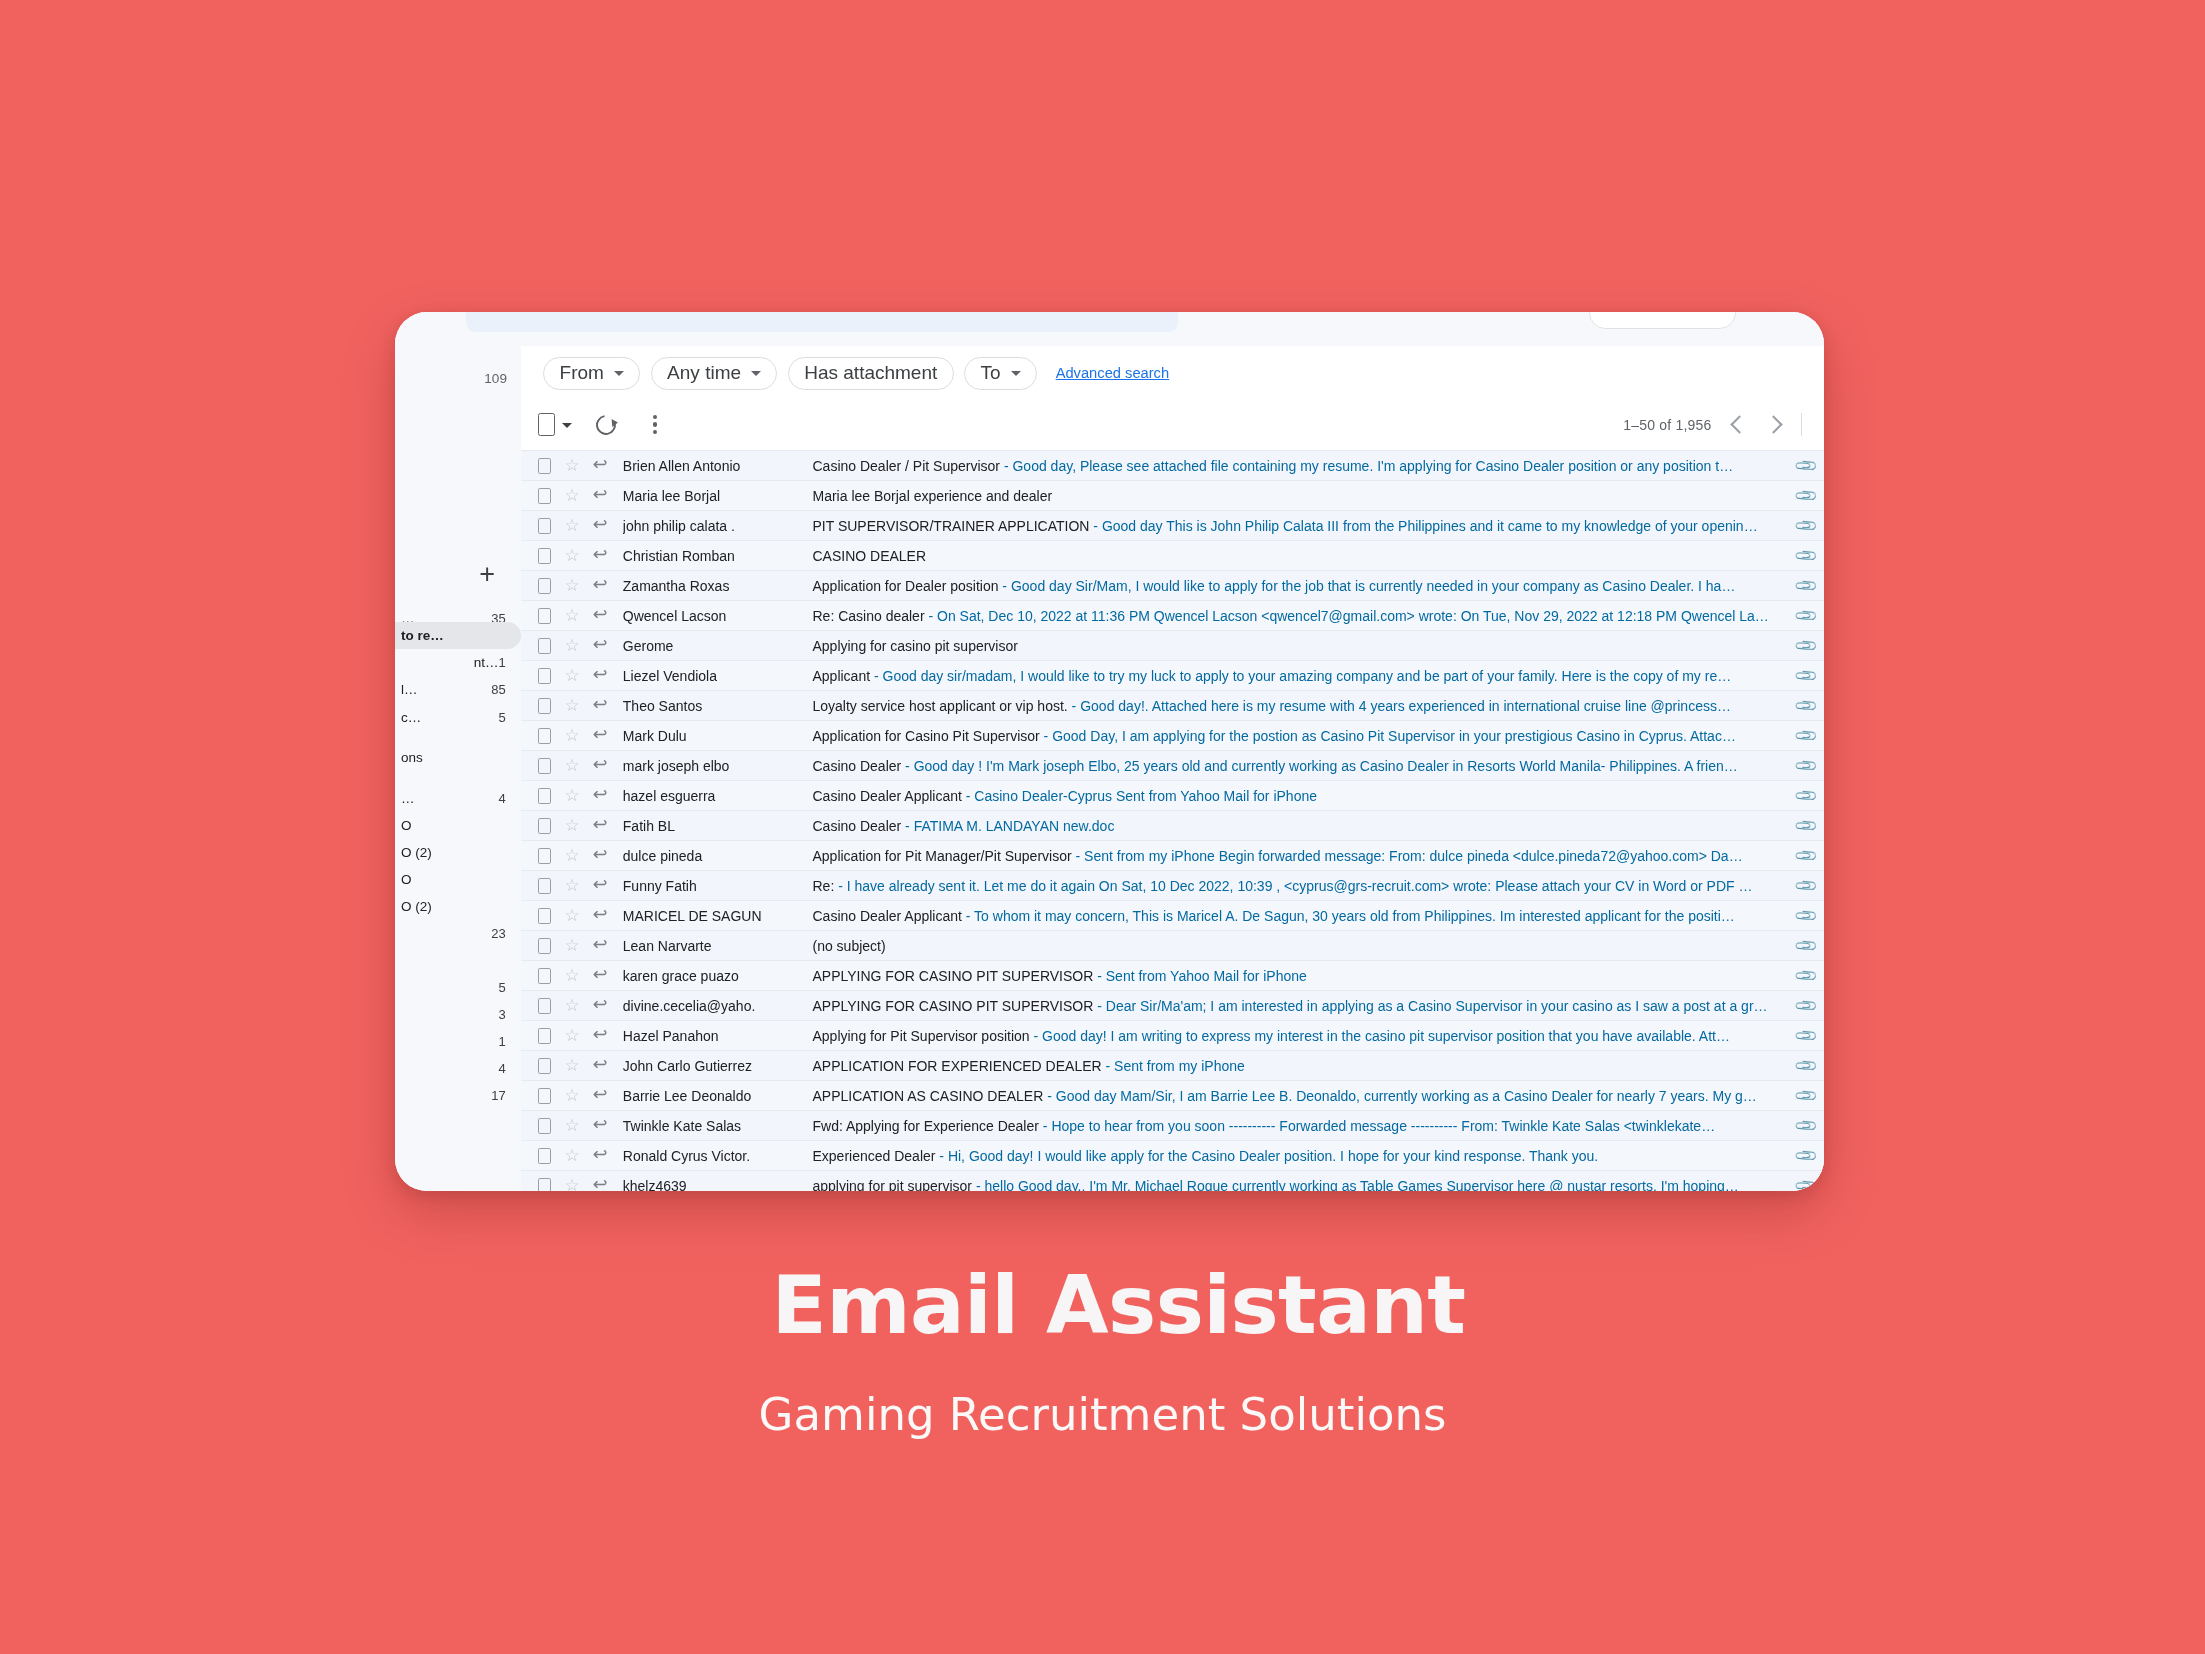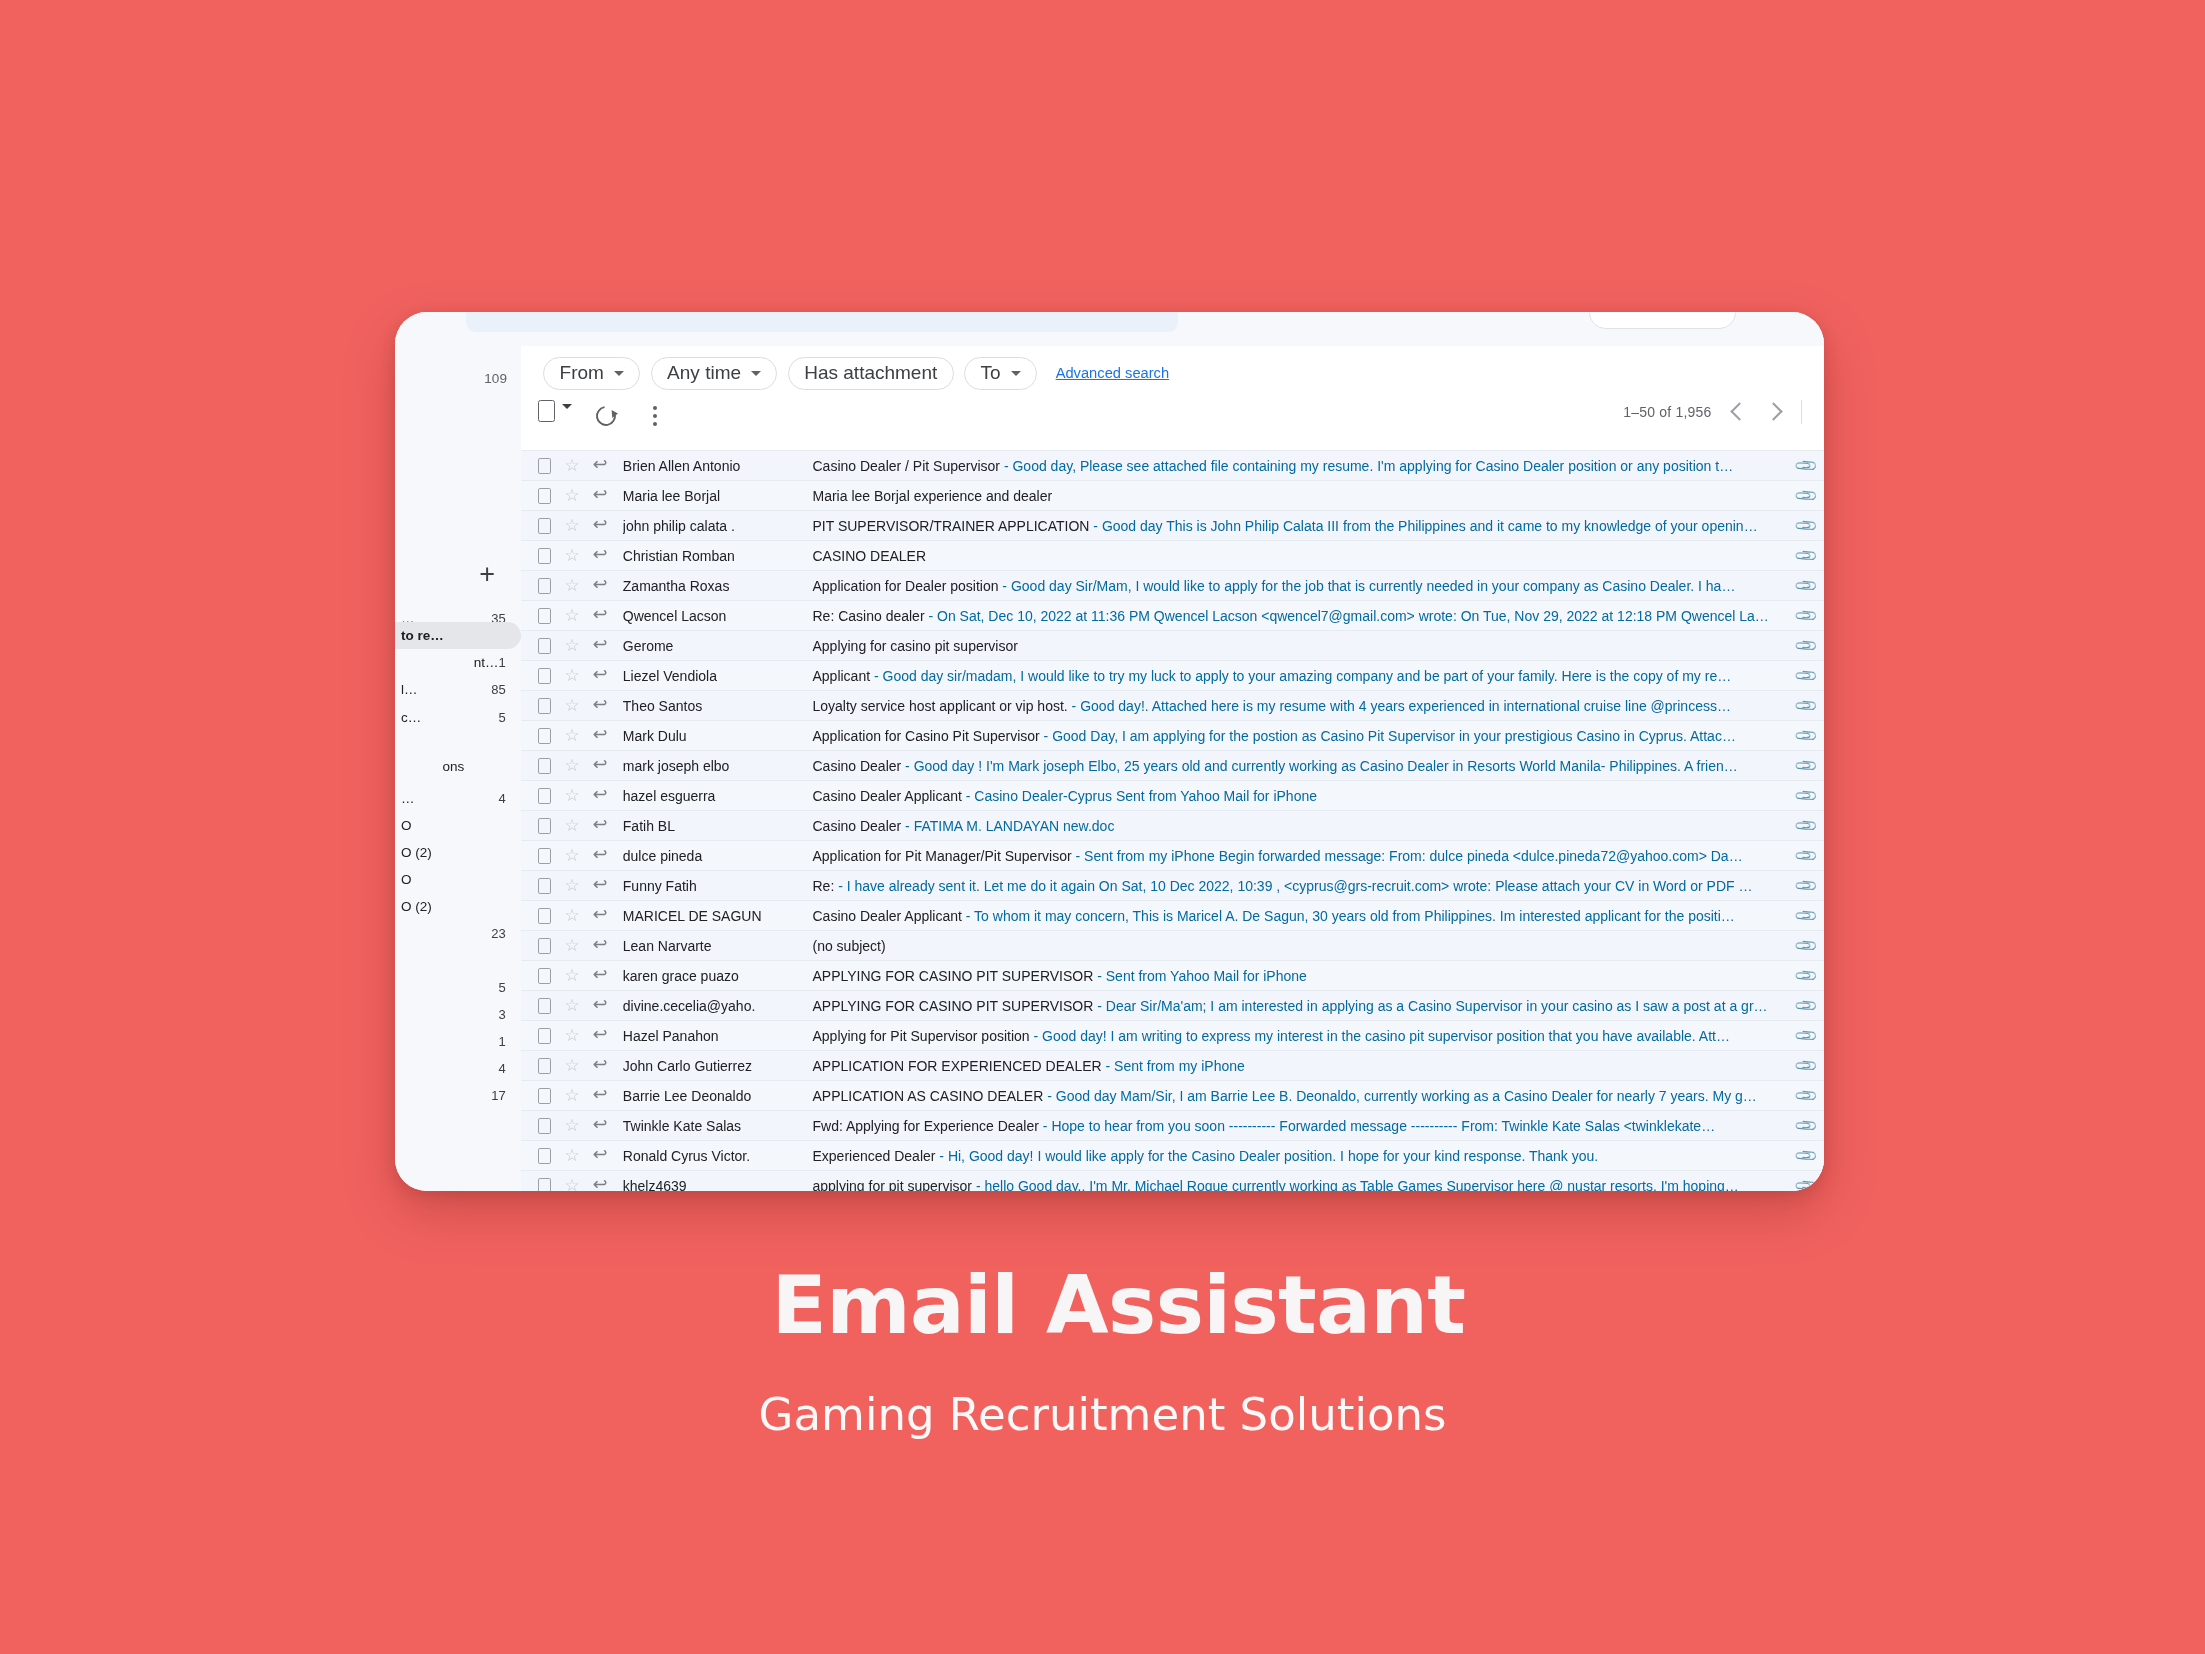--- a/index.html
+++ b/index.html
@@ -95,21 +95,21 @@
     border-top: 5.9px solid #5f6368;
     display: inline-block;
   }
   .adv-link {
     font-size: 14.7px; color: #1a73e8; margin-left: 8.2px; white-space: nowrap;
   }
 
   
   #toolbar {
     position: absolute; left: 0; top: 54px; width: 100%; height: 49px;
-    display: flex; align-items: flex-start;
+    display: flex; align-items: center;
     padding-left: 16.5px;
     border-bottom: none;
   }
   .tb-check {
     width: 17.6px; height: 22.3px; border: 1.8px solid #5f6368; border-radius: 2.4px;
   }
   .tb-caret { margin-left: 7px; }
   .tb-caret .caret { border-top-color: #3c4043; }
   .icon-btn {
     width: 32px; height: 32px; display: inline-flex; align-items: center;
@@ -233,21 +233,21 @@
           <span class="cnt">1</span>
         </div>
         <div class="side-row" style="top: 330px;">
           <span class="lbl">l…</span>
           <span class="cnt">85</span>
         </div>
         <div class="side-row" style="top: 358px;">
           <span class="lbl">c…</span>
           <span class="cnt">5</span>
         </div>
-        <div class="side-row" style="top: 407px; justify-content: center;">
+        <div class="side-row" style="top: 398px;">
           <span class="lbl">ons</span>
           <span class="cnt"></span>
         </div>
         <div class="side-row" style="top: 412px;">
           <span class="lbl"></span>
           <span class="cnt"></span>
         </div>
         <div class="side-row" style="top: 439px;">
           <span class="lbl">…</span>
           <span class="cnt">4</span>

